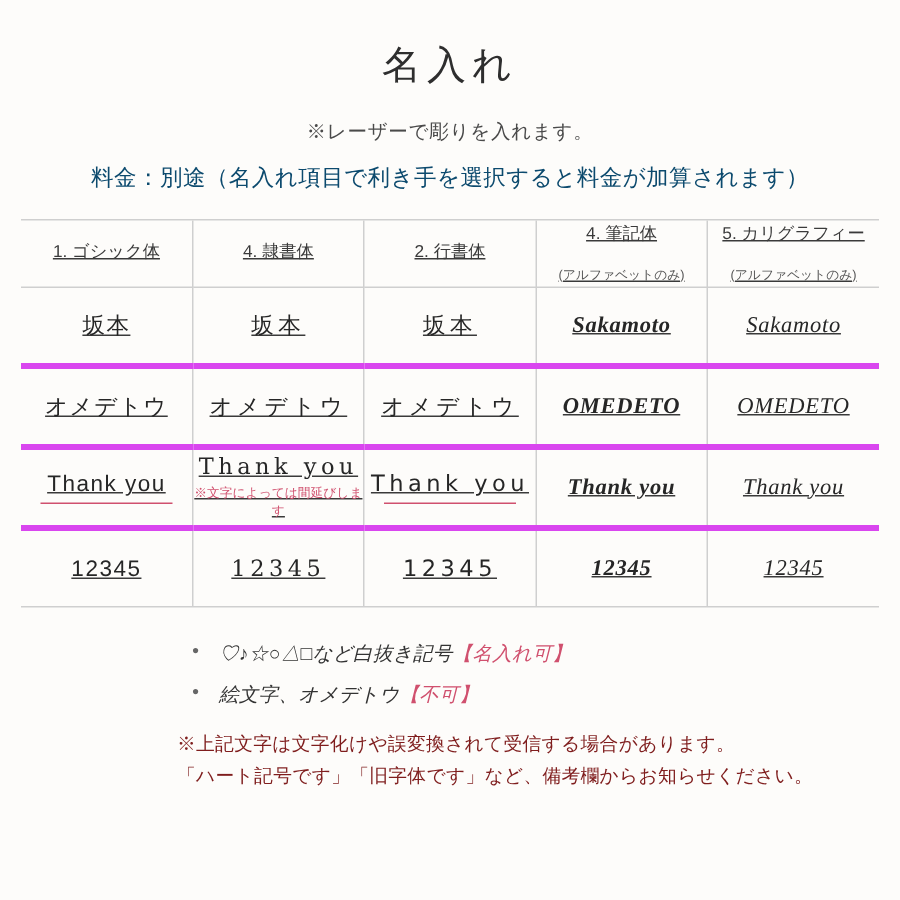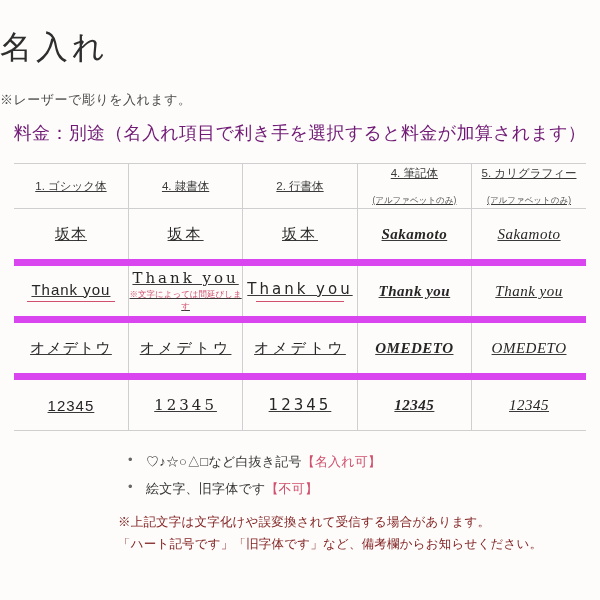--- a/index.html
+++ b/index.html
@@ -15,37 +15,39 @@
     overflow: hidden;
   }
   .page {
     width: 600px;
     height: 600px;
     position: relative;
     box-sizing: border-box;
     padding: 0;
   }
   .title {
-    font-size: 32px;
+    text-align: center;
+    font-size: 26px;
     letter-spacing: 4px;
     color: #2e2e2e;
     margin-top: 26px;
     font-weight: normal;
     font-family: "Liberation Serif", serif;
   }
   .note-laser {
+    text-align: center;
     font-size: 13px;
     color: #4a4a4a;
     margin-top: 18px;
     letter-spacing: 0.5px;
   }
   .note-price {
     text-align: center;
-    font-size: 18px;
-    color: #701a75;
+    font-size: 15px;
+    color: #0c4a6e;
     margin-top: 12px;
     letter-spacing: 0.3px;
   }
 
   
   .tbl-wrap {
     margin: 18px 14px 0 14px;
     border-top: 1px solid #cfcfcf;
     border-bottom: 1px solid #cfcfcf;
     text-decoration: underline;
@@ -73,21 +75,21 @@
     line-height: 1.35;
   }
   th .sub {
     display: block;
     font-size: 8.5px;
     color: #555;
     margin-top: 13px;
   }
   table.samples tbody tr td {
     height: 50px;
-    border-bottom: 7px solid #d946ef;
+    border-bottom: 4px solid #d946ef;
     font-size: 15px;
     color: #262626;
     position: relative;
   }
   table.samples tbody tr:last-child td {
     border-bottom: none;
   }
   
   .f-gothic { font-family: "Liberation Sans", sans-serif; letter-spacing: 1px; }
   .f-reisho { font-family: "DejaVu Serif", serif; letter-spacing: 3px; font-size: 14.5px; }
@@ -117,20 +119,21 @@
     padding: 0 0 0 128px;
     list-style: none;
     font-size: 13px;
     color: #333;
   }
   .bullets li {
     margin-bottom: 9px;
     position: relative;
     padding-left: 18px;
     letter-spacing: 0.2px;
+    font-style: italic;
   }
   .bullets li:before {
     content: "\2022";
     position: absolute;
     left: 0;
     top: -1px;
     color: #666;
   }
   .hl-pink { color: #d0506e; }
 
@@ -176,61 +179,61 @@
           </th>
         </tr>
       </thead>
       <tbody>
         <tr>
           <td class="f-gothic">坂本</td>
           <td class="f-reisho">坂本</td>
           <td class="f-gyosho">坂本</td>
           <td class="f-brush">Sakamoto</td>
           <td class="f-callig">Sakamoto</td>
+        </tr>
+        <tr>
+          <td class="f-gothic">オメデトウ</td>
+          <td class="f-reisho">オメデトウ</td>
+          <td class="f-gyosho">オメデトウ</td>
+          <td class="f-brush">OMEDETO</td>
+          <td class="f-callig">OMEDETO</td>
         </tr>
         <tr>
           <td class="f-gothic">
             <span class="cell-stack">Thank you</span>
             <span class="underline-red"></span>
           </td>
           <td class="f-reisho">
             <span class="cell-stack">Thank you</span>
             <span class="cell-note">※文字によっては間延びします</span>
           </td>
           <td class="f-gyosho">
             <span class="cell-stack">Thank you</span>
             <span class="underline-red"></span>
           </td>
           <td class="f-brush">Thank you</td>
           <td class="f-callig">Thank you</td>
         </tr>
         <tr>
-          <td class="f-gothic">オメデトウ</td>
-          <td class="f-reisho">オメデトウ</td>
-          <td class="f-gyosho">オメデトウ</td>
-          <td class="f-brush">OMEDETO</td>
-          <td class="f-callig">OMEDETO</td>
-        </tr>
-        <tr>
           <td class="f-gothic">12345</td>
           <td class="f-reisho">12345</td>
           <td class="f-gyosho">12345</td>
           <td class="f-brush">12345</td>
           <td class="f-callig">12345</td>
         </tr>
       </tbody>
     </table>
   </div>
 
   <ul class="bullets">
     <li>
       <span>♡♪☆○△□など白抜き記号</span><span class="hl-pink">【名入れ可】</span>
     </li>
     <li>
-      <span>絵文字、旧字体です</span><span class="hl-pink">【不可】</span>
+      <span>絵文字、オメデトウ</span><span class="hl-pink">【不可】</span>
     </li>
   </ul>
 
   <div class="footnotes">
     <div>※上記文字は文字化けや誤変換されて受信する場合があります。</div>
     <div>「ハート記号です」「旧字体です」など、備考欄からお知らせください。</div>
   </div>
 
 </div>
 

